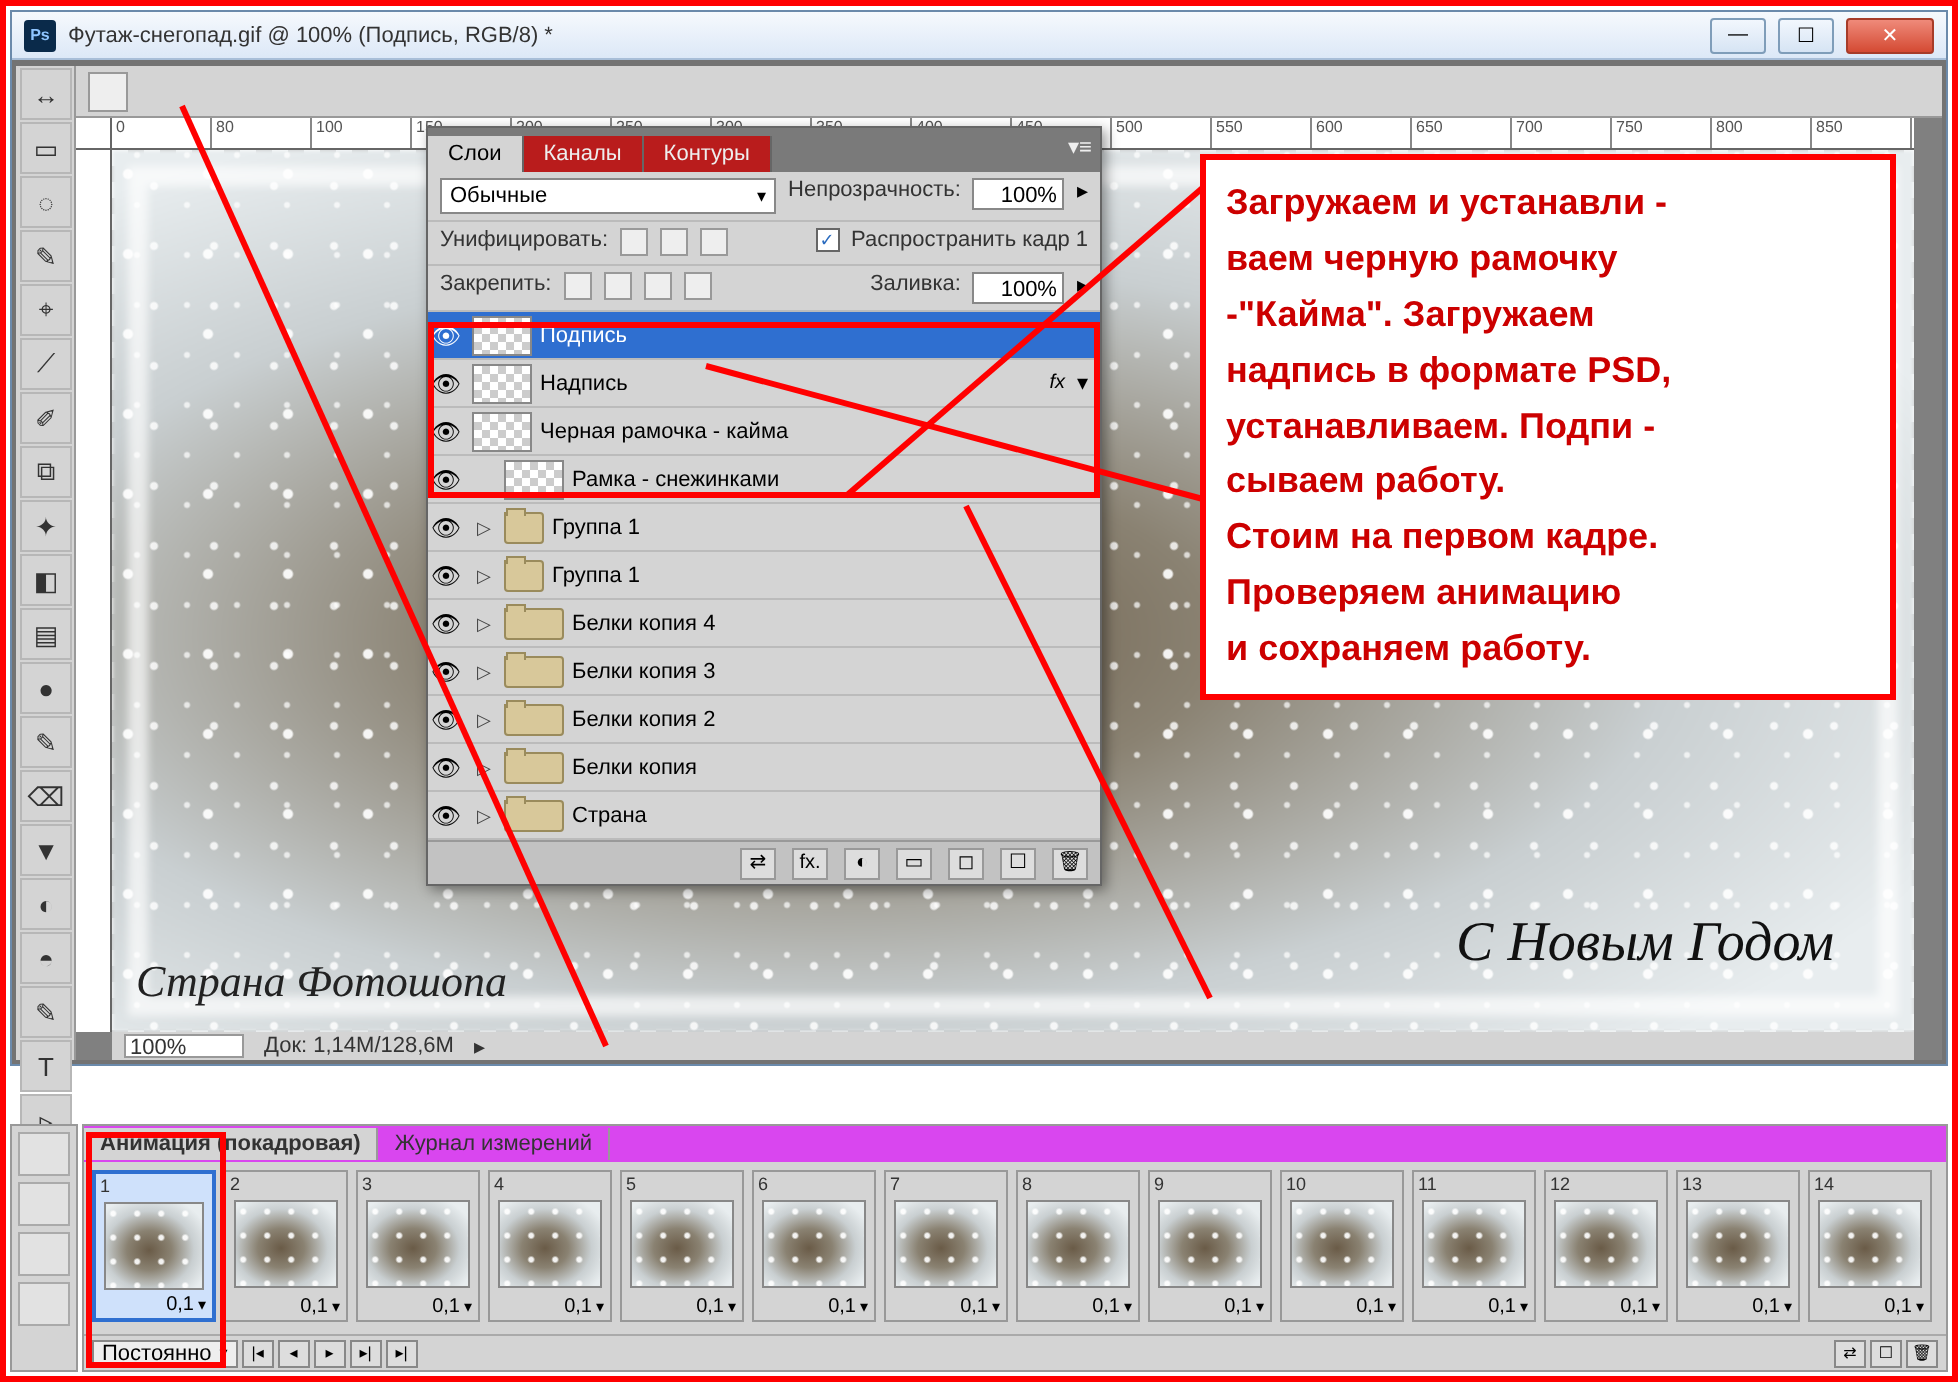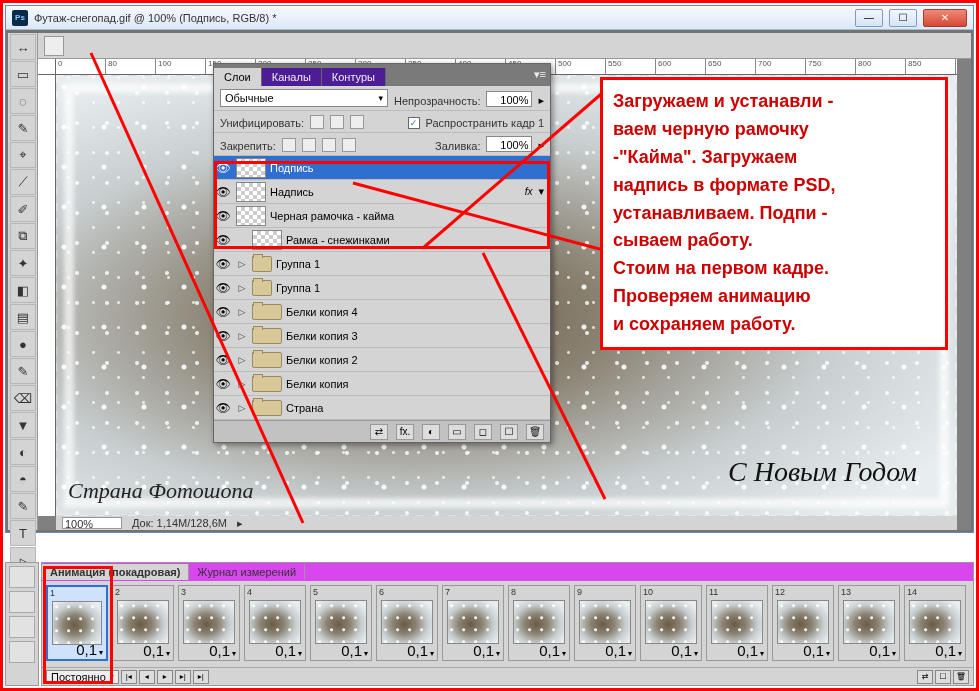--- a/index.html
+++ b/index.html
@@ -39,24 +39,24 @@
   .frame-edge { position: absolute; inset: 8px; border: 10px solid rgba(255,255,255,0.65); filter: blur(2px); }
   .watermark { position: absolute; left: 12px; bottom: 12px; font-family: "Brush Script MT", cursive; font-size: 22px; color: #222; font-style: italic; }
   .greeting  { position: absolute; right: 40px; bottom: 28px; font-family: "Brush Script MT", cursive; font-size: 28px; color: #111; font-style: italic; }
 
   .status-bar { position: absolute; left: 18px; right: 14px; bottom: 0; height: 14px; background: #d4d4d4; display: flex; align-items: center; gap: 10px; padding: 0 6px; font-size: 10px; color: #333; }
   .status-zoom { width: 60px; background: #fff; border: 1px solid #999; padding: 0 2px; height: 12px; line-height: 12px; }
 
   
   .layers-panel { position: absolute; left: 210px; top: 60px; width: 338px; background: #d4d4d4; border: 1px solid #666; box-shadow: 2px 2px 6px rgba(0,0,0,.4); z-index: 5; }
   .panel-tabs { display: flex; background: #7a7a7a; height: 22px; align-items: flex-end; position: relative; }
-  .panel-tab { padding: 3px 10px; background: #4c1d95; color: #eee; cursor: pointer; border-right: 1px solid #666; font-size: 11px; }
+  .panel-tab { padding: 3px 10px; background: #b91c1c; color: #eee; cursor: pointer; border-right: 1px solid #666; font-size: 11px; }
   .panel-tab.active { background: #d4d4d4; color: #000; }
   .panel-menu { position: absolute; right: 2px; top: 2px; width: 16px; height: 16px; color: #eee; text-align: center; line-height: 16px; cursor: pointer; }
-  .panel-row { display: flex; align-items: flex-end; padding: 3px 6px; gap: 6px; border-bottom: 1px solid #bbb; min-height: 22px; }
+  .panel-row { display: flex; align-items: flex-start; padding: 3px 6px; gap: 6px; border-bottom: 1px solid #bbb; min-height: 22px; }
   .blend-select { flex: 1; background: #fff; border: 1px solid #888; height: 18px; padding: 0 4px; display: flex; align-items: center; justify-content: space-between; }
   .blend-select::after { content: "▾"; font-size: 9px; }
   .num-field { width: 46px; background: #fff; border: 1px solid #888; height: 16px; text-align: right; padding: 0 3px; line-height: 16px; }
   .row-label { color: #333; }
   .mini-icon { width: 14px; height: 14px; border: 1px solid #999; background: #eee; display: inline-block; }
   .checkbox { width: 12px; height: 12px; background: #fff; border: 1px solid #666; display: inline-flex; align-items: center; justify-content: center; font-size: 9px; color: #2a6bbf; }
 
   .layer-list { max-height: 288px; overflow: auto; background: #d4d4d4; }
   .layer-row { display: flex; align-items: center; height: 24px; border-bottom: 1px solid #bbb; gap: 4px; padding-right: 6px; }
   .layer-row.selected { background: #2f6fd0; color: #fff; }
@@ -85,21 +85,21 @@
   .anim-panel { position: absolute; left: 38px; right: 2px; bottom: 2px; height: 124px; background: #d4d4d4; border: 1px solid #999; }
   .anim-tabs { display: flex; height: 18px; background: #d946ef; align-items: center; }
   .anim-tab { padding: 2px 8px; color: #333; border-right: 1px solid #999; cursor: pointer; }
   .anim-tab.active { background: #d4d4d4; font-weight: bold; }
   .frames-strip { display: flex; gap: 4px; padding: 4px; overflow-x: auto; height: 84px; }
   .frame { width: 62px; flex: none; border: 1px solid #999; background: #d4d4d4; position: relative; cursor: pointer; }
   .frame.selected { border: 2px solid #2f6fd0; background: #cfe1fb; }
   .frame-num { position: absolute; left: 2px; top: 1px; font-size: 9px; color: #333; }
   .frame-thumb { position: absolute; left: 4px; top: 14px; right: 4px; height: 44px; background: radial-gradient(ellipse at 45% 55%, #6a5b47 0%, #8a8272 30%, #c9cfd1 60%, #e8edef 85%); border: 1px solid #888; }
   .frame-thumb::after { content: ""; position: absolute; inset: 0; background: radial-gradient(circle at 30% 40%, rgba(255,255,255,.9) 0 1px, transparent 2px) 0 0/12px 12px; }
-  .frame-time { position: absolute; left: 0; right: 0; bottom: 1px; text-align: right; padding-right: 3px; font-size: 15px; }
+  .frame-time { position: absolute; left: 0; right: 0; bottom: 1px; text-align: right; padding-right: 3px; font-size: 10px; }
   .frame-time::after { content: "▾"; font-size: 8px; margin-left: 2px; }
   .anim-footer { position: absolute; left: 0; right: 0; bottom: 0; height: 18px; display: flex; align-items: center; padding: 0 4px; gap: 2px; border-top: 1px solid #aaa; }
   .loop-select { background: #eee; border: 1px solid #888; padding: 0 4px; height: 14px; line-height: 14px; font-size: 10px; display: flex; align-items: center; gap: 4px; }
   .loop-select::after { content: "▾"; font-size: 8px; }
   .play-btn { width: 16px; height: 14px; border: 1px solid #888; background: #ddd; font-size: 8px; text-align: center; line-height: 12px; cursor: pointer; }
 
   .anim-highlight { position: absolute; border: 3px solid #ff0000; pointer-events: none; }
 
   
   .dock { position: absolute; left: 2px; bottom: 2px; width: 34px; height: 124px; background: #d4d4d4; border: 1px solid #999; }

